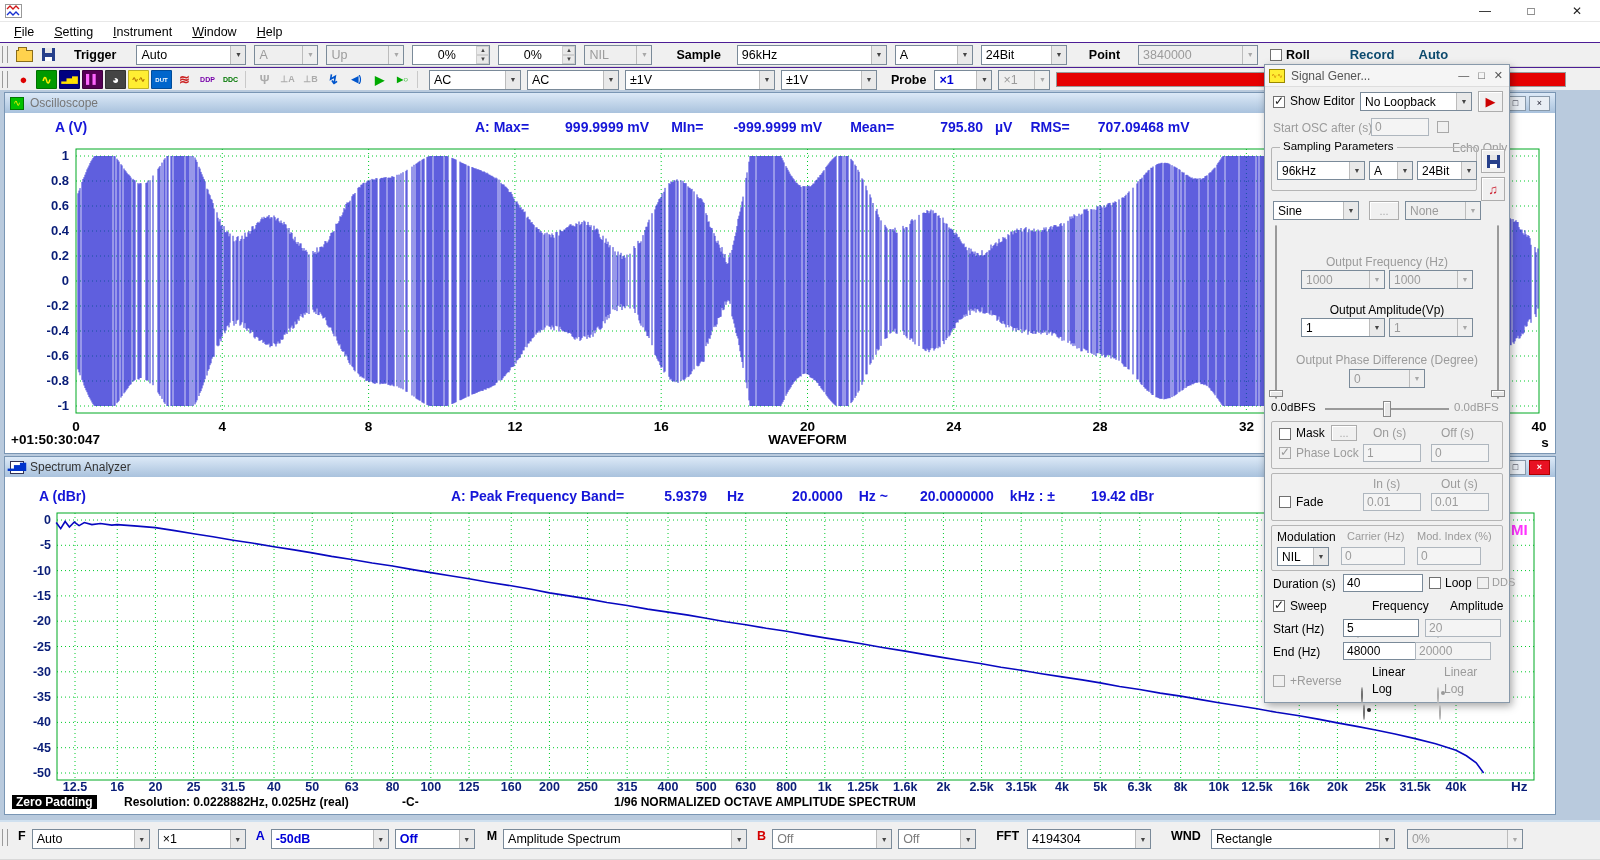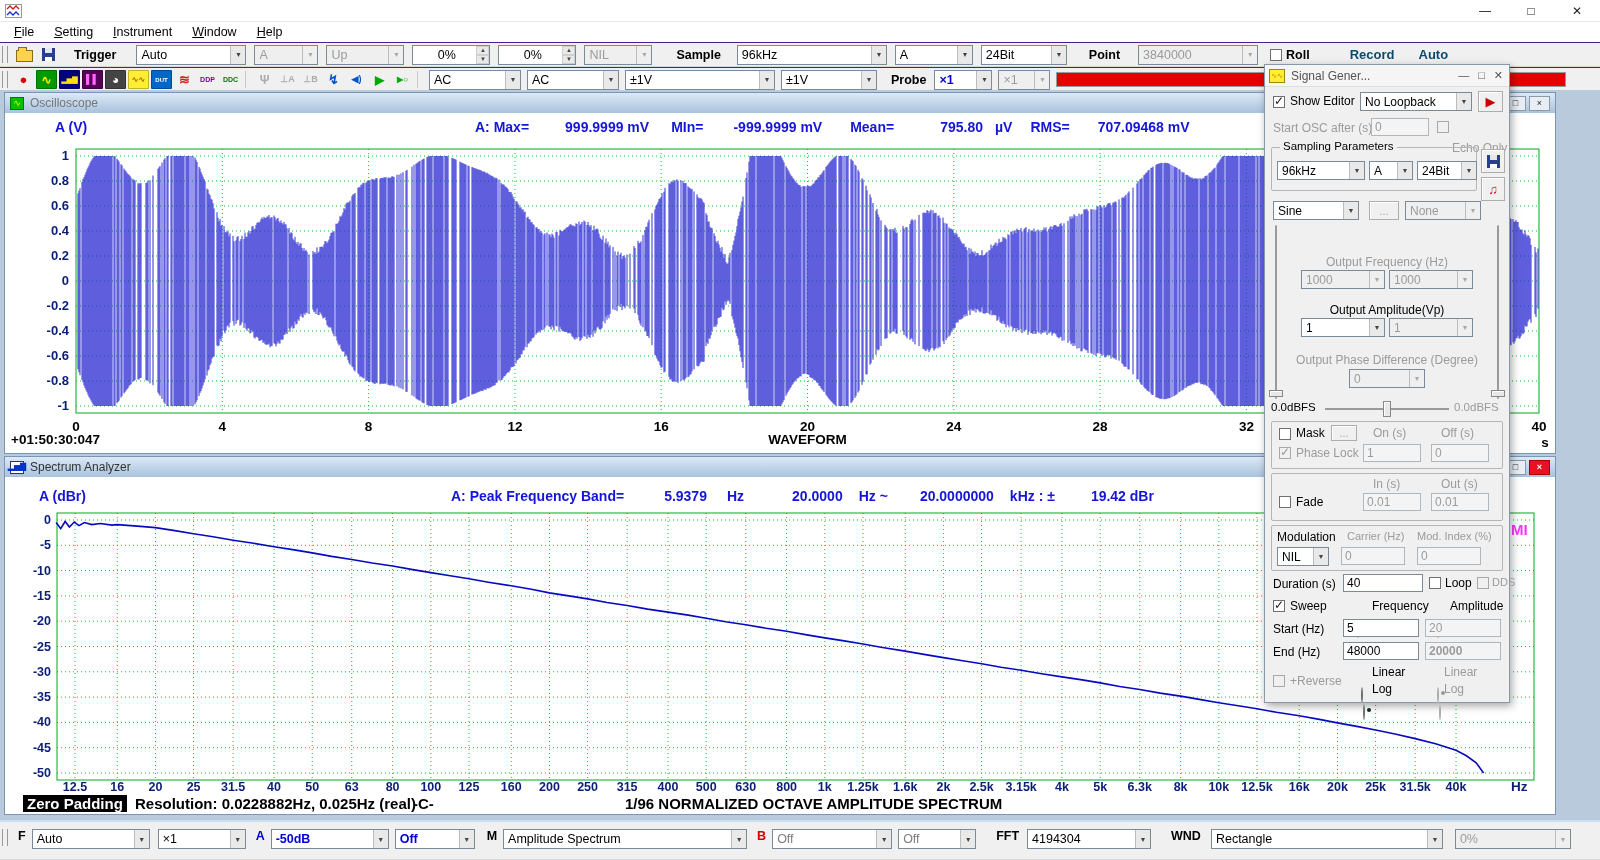--- a/index.html
+++ b/index.html
@@ -78,21 +78,21 @@
   .mdi-title-text { color:#777; }
   #spectrum-window .mdi-title-text { color:#333; }
   .mdi-btns { margin-left:auto; display:flex; gap:3px; }
   .mdi-btn { width:21px; height:15px; background:#e9eef4; border:1px solid #8899aa;
     display:flex; align-items:center; justify-content:center; font-size:9px; color:#223; }
   .mdi-btn.red { background:#e81123; color:#fff; border-color:#a00; font-weight:700; }
   .stats-row { position:absolute; display:flex; font-size:14px; font-weight:700; color:#1515d8;
     white-space:nowrap; z-index:1; }
   .axis-title { position:absolute; font-size:14px; font-weight:700; color:#1515d8; z-index:1; }
   .plot-svg { position:absolute; left:0; top:0; pointer-events:none; z-index:0; }
-  .spec-info { position:absolute; top:338px; left:12px; width:1552px; height:16px; font-size:15px;
+  .spec-info { position:absolute; top:338px; left:1px; width:1552px; height:16px; font-size:12px;
     font-weight:700; color:#000; z-index:1; }
   .zero-padding { position:absolute; left:6px; top:0; background:#000; color:#fff; padding:0 4px; }
   .res-text { position:absolute; left:118px; top:0; }
   .marker-text { position:absolute; left:396px; top:0; }
   .spec-title-text { position:absolute; left:608px; top:0; }
 
   
   #siggen { position:absolute; left:1264px; top:64px; width:246px; height:639px; background:#f0f0f0;
     border:1px solid #8899aa; box-shadow:2px 3px 8px rgba(0,0,0,.35); z-index:60; font-size:12px; }
   .sg-title { height:22px; display:flex; align-items:center; padding:0 4px; background:#f5f5f5;
@@ -536,21 +536,21 @@
     <div class="combo graytext" style="width: 78px; margin-left: 6px;">
       <span class="combo-text">Off</span>
       <span class="combo-arrow">▼</span>
     </div>
     <span class="tlabel" style="margin-left: 20px;">FFT</span>
     <div class="combo" style="width: 124px; margin-left: 8px;">
       <span class="combo-text">4194304</span>
       <span class="combo-arrow">▼</span>
     </div>
     <span class="tlabel" style="margin-left: 20px;">WND</span>
-    <div class="combo" style="width: 232px; margin-left: 10px;">
+    <div class="combo" style="width: 184px; margin-left: 10px;">
       <span class="combo-text">Rectangle</span>
       <span class="combo-arrow">▼</span>
     </div>
     <div class="combo dis" style="width: 116px; margin-left: 12px;">
       <span class="combo-text">0%</span>
       <span class="combo-arrow">▼</span>
     </div>
   </div>
 
 <aside id="siggen">
@@ -720,21 +720,21 @@
   <div class="sg-input sg-abs" style="left:78px;top:554px;width:76px;">
     <span>5</span>
   </div>
   <div class="sg-input dis sg-abs" style="left:160px;top:554px;width:76px;">
     <span>20</span>
   </div>
   <span class="sg-lbl sg-abs" style="left:8px;top:580px;">End (Hz)</span>
   <div class="sg-input sg-abs" style="left:78px;top:577px;width:76px;">
     <span>48000</span>
   </div>
-  <div class="sg-input dis sg-abs" style="left:160px;top:577px;width:76px;font-weight:bold;">
+  <div class="sg-input dis sg-abs" style="left:150px;top:577px;width:76px;">
     <span>20000</span>
   </div>
 
   <span class="cb dis sg-abs" style="left:8px;top:610px;"></span>
   <span class="sg-lbl gray sg-abs" style="left:25px;top:609px;">+Reverse</span>
   <span class="rb sg-abs" style="left:92px;top:601px;"></span>
   <span class="sg-lbl sg-abs" style="left:107px;top:600px;">Linear</span>
   <span class="rb sel sg-abs" style="left:92px;top:618px;"></span>
   <span class="sg-lbl sg-abs" style="left:107px;top:617px;">Log</span>
   <span class="rb dis sel sg-abs" style="left:164px;top:601px;"></span>

